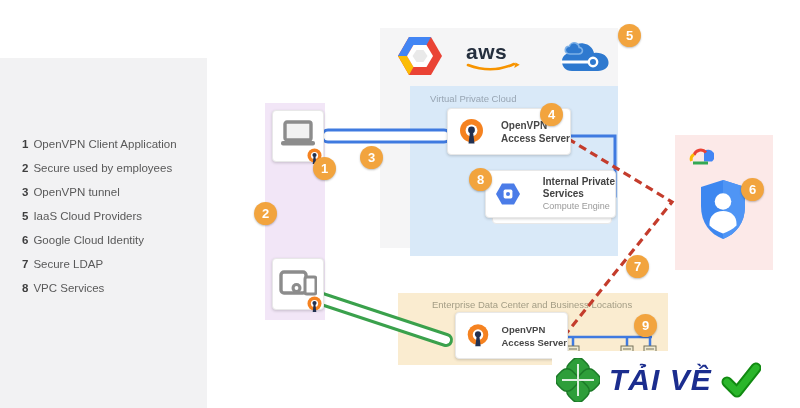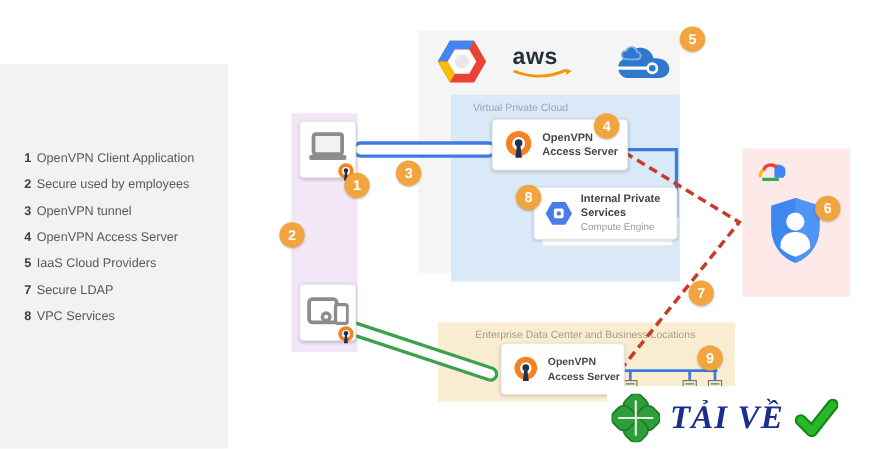--- a/index.html
+++ b/index.html
@@ -13,36 +13,36 @@
   .legend-row b{color:#3f3f3f;margin-right:5px;}
   .devices-panel{left:265px;top:103px;width:60px;height:217px;background:#f2e6f7;}
   .provider-panel{left:380px;top:28px;width:238px;height:220px;background:#f5f5f6;}
   .vpc-box{left:410px;top:86px;width:208px;height:170px;background:#d9e9f8;}
   .zone-label{font-size:9.5px;color:#98a5b3;}
   .enterprise-box{left:398px;top:293px;width:270px;height:72px;background:#faecd0;}
   .enterprise-box .zone-label{color:#a39d85;}
   .identity-panel{left:675px;top:135px;width:98px;height:135px;background:#fce9e8;}
   
   .card{background:#fff;border:1px solid #e8e8e8;border-radius:4px;
-        box-shadow:0 1px 3px rgba(0,0,0,.18);}
+        box-shadow:0 1px 3px rgba(0,0,0,.18);justify-content:space-between;}
   .icon-card{width:50px;height:50px;}
   .svr-card{display:flex;align-items:center;padding-left:9px;gap:7px;}
   .svr-text{font-size:10px;font-weight:600;color:#474747;line-height:13px;}
   .int-text{font-size:10px;font-weight:600;color:#424242;line-height:12px;}
   .int-sub{font-size:9px;font-weight:400;color:#9a9a9a;line-height:12px;}
   
   .badge{width:23px;height:23px;border-radius:50%;background:#F2A43E;color:#fff;
          font-size:13px;font-weight:bold;display:flex;align-items:center;
          justify-content:center;box-shadow:0 1px 2px rgba(0,0,0,.25);}
   
   .aws-word{font-size:21px;font-weight:bold;color:#252f3e;letter-spacing:.5px;line-height:20px;}
   
   .watermark{left:552px;top:351px;width:248px;height:57px;background:#fff;
              display:flex;align-items:center;gap:9px;padding-left:4px;box-sizing:border-box;}
-  .wm-text{font-family:Liberation Serif, serif;font-weight:bold;font-style:italic;
+  .wm-text{font-family:Liberation Sans, sans-serif;font-weight:bold;font-style:italic;
            font-size:30px;color:#1b2d8e;letter-spacing:1px;}
   svg{display:block;}
 </style>
 </head>
 <body>
 
 <div id="canvas">
 
   <div class="abs legend-panel"></div>
   <div class="abs devices-panel"></div>
@@ -52,22 +52,22 @@
   </div>
   <div class="abs enterprise-box">
     <div class="abs zone-label" style="left:34px;top:6px;">Enterprise  Data Center and Business Locations</div>
   </div>
   <div class="abs identity-panel"></div>
 
   <div class="abs legend-list">
     <div class="legend-row"><b>1</b><span>OpenVPN Client Application</span></div>
     <div class="legend-row"><b>2</b><span>Secure used by employees</span></div>
     <div class="legend-row"><b>3</b><span>OpenVPN tunnel</span></div>
-    <div class="legend-row"><b>4</b><span>OpenVPN Access Server</span></div>
     <div class="legend-row"><b>5</b><span>IaaS Cloud Providers</span></div>
+    <div class="legend-row"><b>6</b><span>Google Cloud Identity</span></div>
     <div class="legend-row"><b>7</b><span>Secure LDAP</span></div>
     <div class="legend-row"><b>8</b><span>VPC Services</span></div>
   </div>
 
   <svg class="abs" style="left:0;top:0;pointer-events:none;" width="800" height="408" viewBox="0 0 800 408">
 
     <path d="M560,136 L615,136 L615,196 L601,196" fill="none" stroke="#3F7AE0" stroke-width="3"></path>
 
     <line x1="328" y1="136" x2="444" y2="136" stroke="#3F7AE0" stroke-width="15" stroke-linecap="round"></line>
     <line x1="328" y1="136" x2="444" y2="136" stroke="#ffffff" stroke-width="9" stroke-linecap="round"></line>

